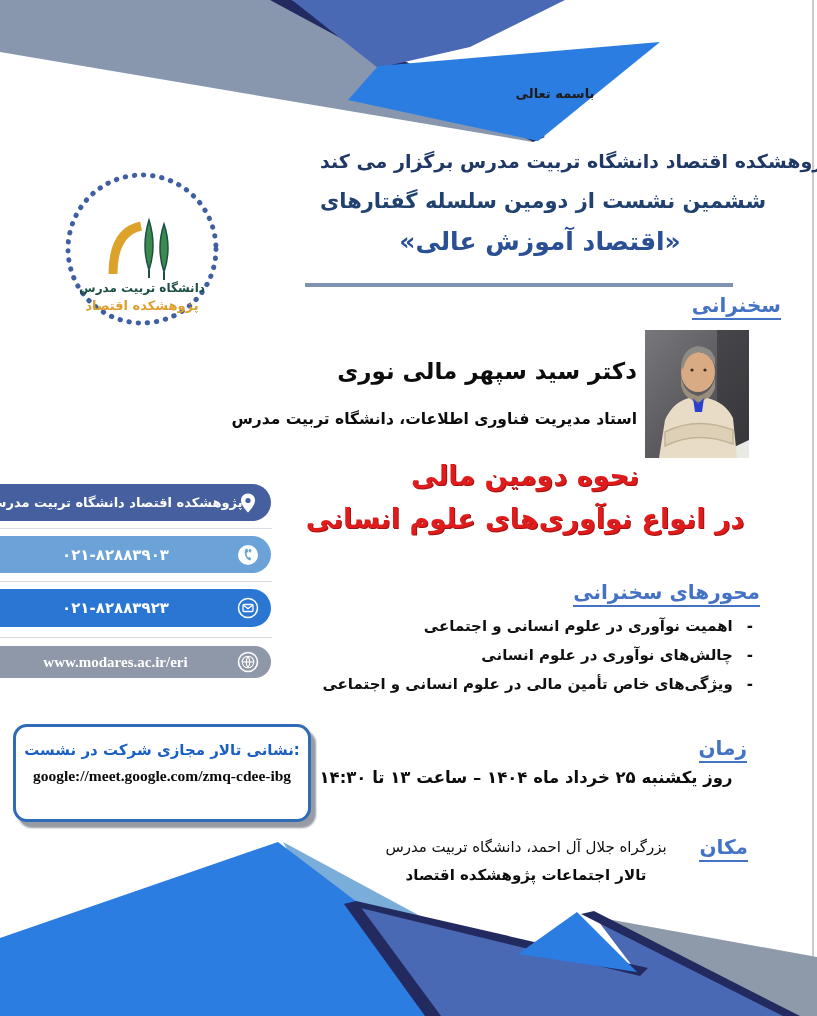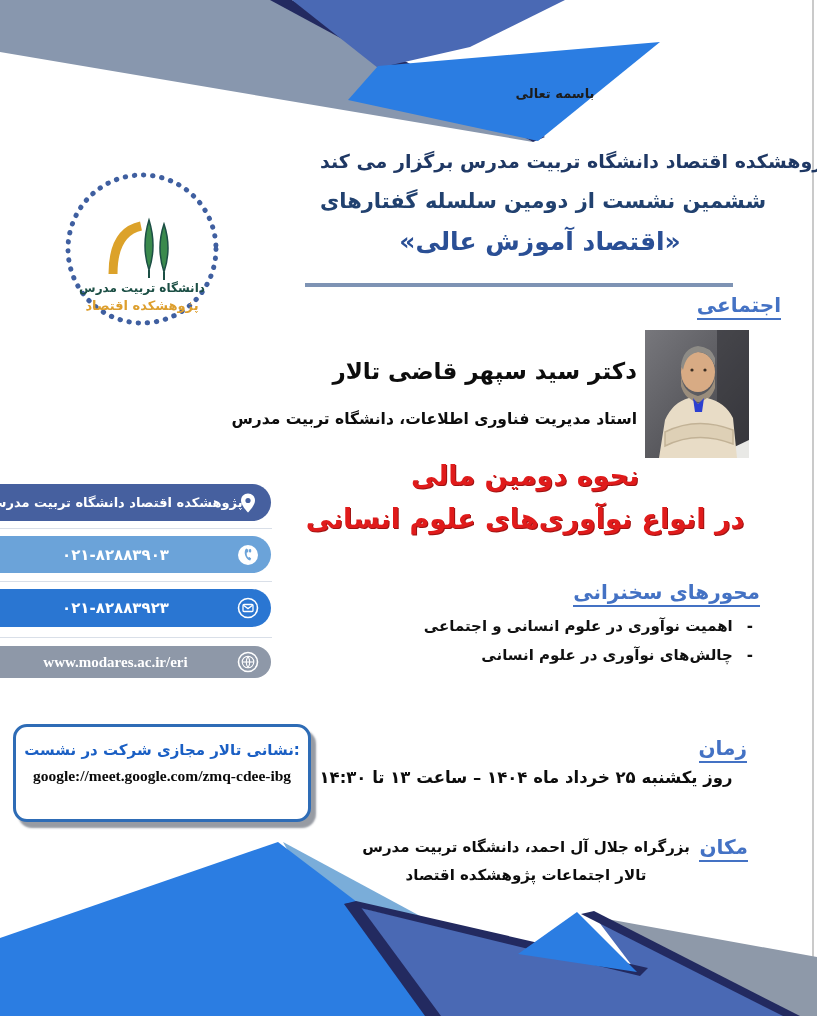--- a/index.html
+++ b/index.html
@@ -31,21 +31,21 @@
 
   .red-line{left:300px;width:450px;text-align:center;color:#e01b1b;font-weight:bold;font-size:27px;
             white-space:nowrap;text-shadow:1px 1px 0 #9e1212;}
   .red1{top:460px;} .red2{top:503px;}
 
   .topics-list{right:64px;top:612px;width:520px;list-style:none;margin:0;padding:0;direction:rtl;z-index:3;}
   .topics-list li{text-align:right;font-size:15px;font-weight:bold;color:#111;height:29px;line-height:29px;white-space:nowrap;}
   .topics-list li::before{content:"-";display:inline-block;margin-left:14px;font-weight:bold;}
 
   .time-value{left:306px;top:768px;width:440px;text-align:center;font-size:16.5px;font-weight:bold;color:#0d0d0d;white-space:nowrap;}
-  .place1{left:306px;top:838px;width:440px;text-align:center;font-size:15px;font-weight:bold;color:#0d0d0d;white-space:nowrap;}
+  .place1{left:306px;top:838px;width:440px;text-align:center;font-size:15px;font-weight:normal;color:#0d0d0d;white-space:nowrap;}
   .place2{left:306px;top:866px;width:440px;text-align:center;font-size:15px;font-weight:bold;color:#0d0d0d;white-space:nowrap;}
 
   
   .pill{left:0;width:271px;border-radius:0 19px 19px 0;color:#fff;display:flex;align-items:center;
         justify-content:center;z-index:2;direction:rtl;}
   .pill .icon{position:absolute;right:12px;width:22px;height:22px;}
   .pill .lbl{padding-right:40px;white-space:nowrap;font-weight:bold;}
   .pill1{top:484px;height:37px;background:#46609f;font-size:13px;}
   .pill2{top:536px;height:37px;background:#6ba3d9;font-size:15px;letter-spacing:1px;}
   .pill3{top:589px;height:38px;background:#2a76d2;font-size:15px;letter-spacing:1px;}
@@ -101,21 +101,21 @@
   <text x="79" y="122" text-anchor="middle" font-size="12" font-weight="bold" fill="#1c4f45">دانشگاه تربیت مدرس</text>
   <text x="79" y="140" text-anchor="middle" font-size="13" font-weight="bold" fill="#dd9f2e">پژوهشکده اقتصاد</text>
 </svg>
 
 <div class="abs txt bismillah">باسمه تعالی</div>
 <div class="abs txt center-col intro">پژوهشکده اقتصاد دانشگاه تربیت مدرس برگزار می کند:</div>
 <div class="abs txt center-col series">ششمین نشست از دومین سلسله گفتارهای</div>
 <div class="abs txt center-col series-title">«اقتصاد آموزش عالی»</div>
 <div class="abs divider"></div>
 
-<div class="abs sec-head h-speaker">اجتماعی</div>
+<div class="abs sec-head h-speaker">سخنرانی</div>
 
 <svg class="abs photo" viewBox="0 0 104 128">
   <defs>
     <linearGradient id="pbg" x1="0" y1="0" x2="1" y2="1">
       <stop offset="0" stop-color="#77777c"></stop>
         <stop offset="1" stop-color="#3f3f44"></stop>
     </linearGradient>
   </defs>
   <rect width="104" height="128" fill="url(#pbg)"></rect>
   <rect x="72" width="32" height="128" fill="#2e2e33" opacity="0.55"></rect>
@@ -123,30 +123,31 @@
   <ellipse cx="53" cy="42" rx="17" ry="20" fill="#d8ab84"></ellipse>
   <path d="M36,36 Q38,18 53,16 Q66,17 70,28 L70,36 Q64,22 53,22 Q41,24 38,40 Z" fill="#8d8b86"></path>
   <path d="M36,44 Q37,62 53,66 Q68,62 70,46 L70,58 Q65,72 53,72 Q40,70 36,56 Z" fill="#9a8d7c"></path>
   <circle cx="47" cy="40" r="1.6" fill="#3a2d22"></circle>
     <circle cx="60" cy="40" r="1.6" fill="#3a2d22"></circle>
   <path d="M14,128 L20,90 Q28,72 44,68 L53,74 L62,68 Q80,72 88,88 L92,128 Z" fill="#e8dcc6"></path>
   <path d="M48,68 L53,74 L59,68 L57,82 L50,82 Z" fill="#2b3fd0"></path>
   <path d="M20,102 Q52,86 88,100 L88,114 Q52,100 20,116 Z" fill="#ded0b6" stroke="#c2b296" stroke-width="1.5"></path>
 </svg>
 
-<div class="abs txt speaker-name">دکتر سید سپهر قاضی تالار</div>
+<div class="abs txt speaker-name">دکتر سید سپهر مالی نوری</div>
 <div class="abs txt speaker-title">استاد مدیریت فناوری اطلاعات، دانشگاه تربیت مدرس</div>
 
 <div class="abs txt red-line red1">نحوه دومین مالی</div>
 <div class="abs txt red-line red2">در انواع نوآوری‌های علوم انسانی</div>
 
 <div class="abs sec-head h-topics">محورهای سخنرانی</div>
 <ul class="abs topics-list">
   <li>اهمیت نوآوری در علوم انسانی و اجتماعی</li>
   <li>چالش‌های نوآوری در علوم انسانی</li>
+  <li>ویژگی‌های خاص تأمین مالی در علوم انسانی و اجتماعی</li>
 </ul>
 
 <div class="abs sec-head h-time">زمان</div>
 <div class="abs txt time-value">روز یکشنبه ۲۵ خرداد ماه ۱۴۰۴ – ساعت ۱۳ تا ۱۴:۳۰</div>
 <div class="abs sec-head h-place">مکان</div>
 <div class="abs txt place1">بزرگراه جلال آل احمد، دانشگاه تربیت مدرس</div>
 <div class="abs txt place2">تالار اجتماعات پژوهشکده اقتصاد</div>
 
 <div class="abs pill pill1">
   <svg class="icon" viewBox="0 0 22 22">

